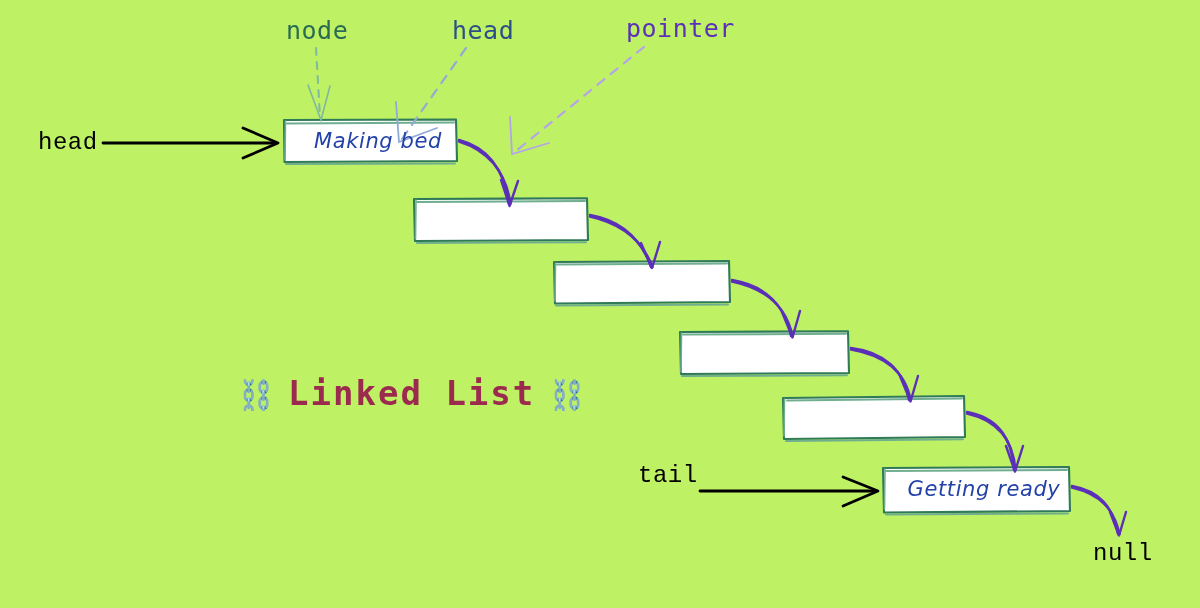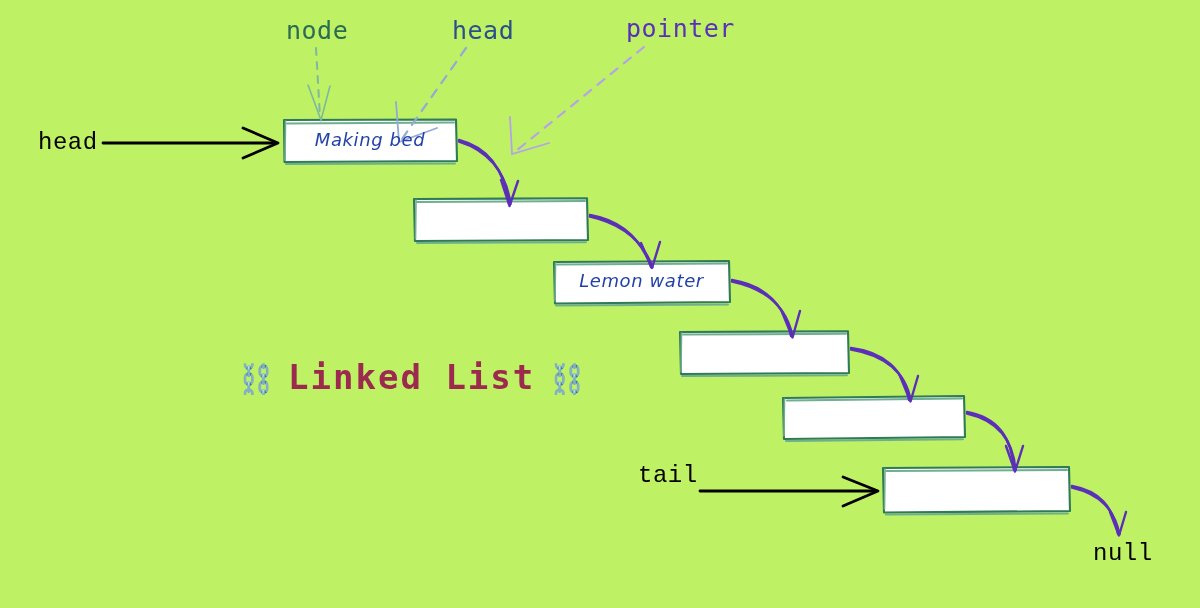--- a/index.html
+++ b/index.html
@@ -38,26 +38,27 @@
     font-size: 24px;
     font-weight: 400;
     color: #000000;
     letter-spacing: 0.5px;
     font-family: Liberation Mono, monospace;
   }
   .node-text {
     position: absolute;
     font-family: "DejaVu Sans", sans-serif;
     font-style: italic;
-    font-size: 18px;
+    font-size: 21px;
     color: #2342a8;
     white-space: nowrap;
     text-align: center;
     line-height: 1;
     letter-spacing: 0.6px;
+    padding-left: 8px;
   }
   #title {
     position: absolute;
     font-family: "DejaVu Sans Mono", monospace;
     font-size: 34px;
     font-weight: 700;
     color: #9b2a4e;
     white-space: nowrap;
     letter-spacing: 2px;
   }
@@ -195,22 +196,22 @@
 
   <div class="lbl lbl-ptr" style="left:38px; top:131px;">head</div>
 
   <div class="lbl lbl-ptr" style="left:638px; top:464px;">tail</div>
 
   <div class="lbl lbl-ptr" style="left:1093px; top:542px;">null</div>
 
   <div class="node-text" style="left:283px; top:131px; width:174px;">Making bed</div>
 
 
-  <div class="node-text" style="left:553px; top:272px; width:177px;">Lemon water</div>
-
-
-
-
-  <div id="title" style="left:238px; top:357px;">
+
+
+
+  <div class="node-text" style="left:882px; top:479px; width:188px;">Getting ready</div>
+
+  <div id="title" style="left:238px; top:373px;">
     <span class="chain">⛓️</span><span style="margin:0 14px;">Linked List</span><span class="chain">⛓️</span>
   </div>
 
 </div>
 
 </body></html>

